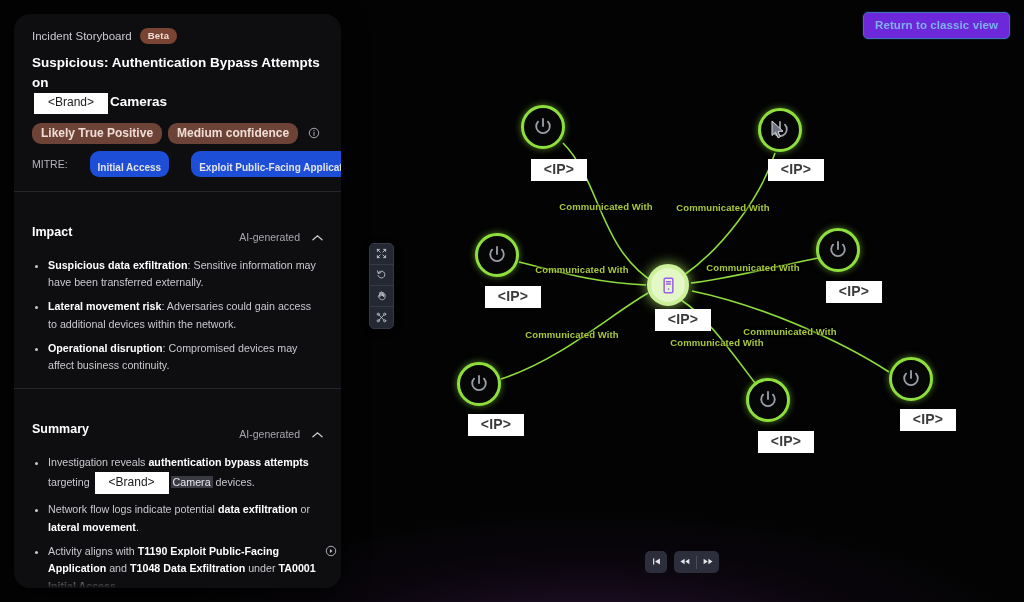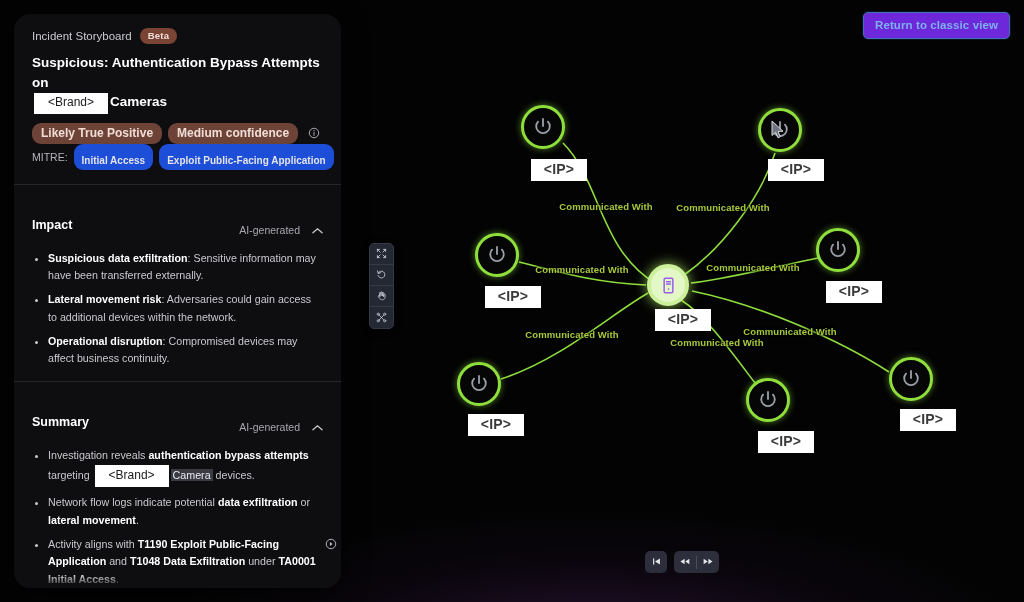--- a/index.html
+++ b/index.html
@@ -161,21 +161,21 @@
   .tag-verdict {
     background: #6d4337; color: #f0ddd5;
     font-size: 12px; font-weight: 700;
     padding: 3px 9px 4px; border-radius: 9px;
     white-space: nowrap;
   }
   .meta-line {
     margin-top: 10px;
     color: #b4b4ba; font-size: 10.5px;
   }
-  .mitre-row { display:flex; align-items:center; gap:6px; }
+  .mitre-row { margin-top: 7px; display:flex; align-items:center; gap:22px; }
   .mitre-label { color:#b4b4ba; font-size:10.5px; }
   .mitre-chip {
     background: #1d4ed8; color:#e3e3e8;
     font-size: 10px; font-weight:700;
     padding: 11px 8px 4px; border-radius: 9px;
     white-space: nowrap;
   }
 
   .section { margin-top: 14px; border-top: 1px solid #26262c; padding-top: 26px; }
   .section-head {

